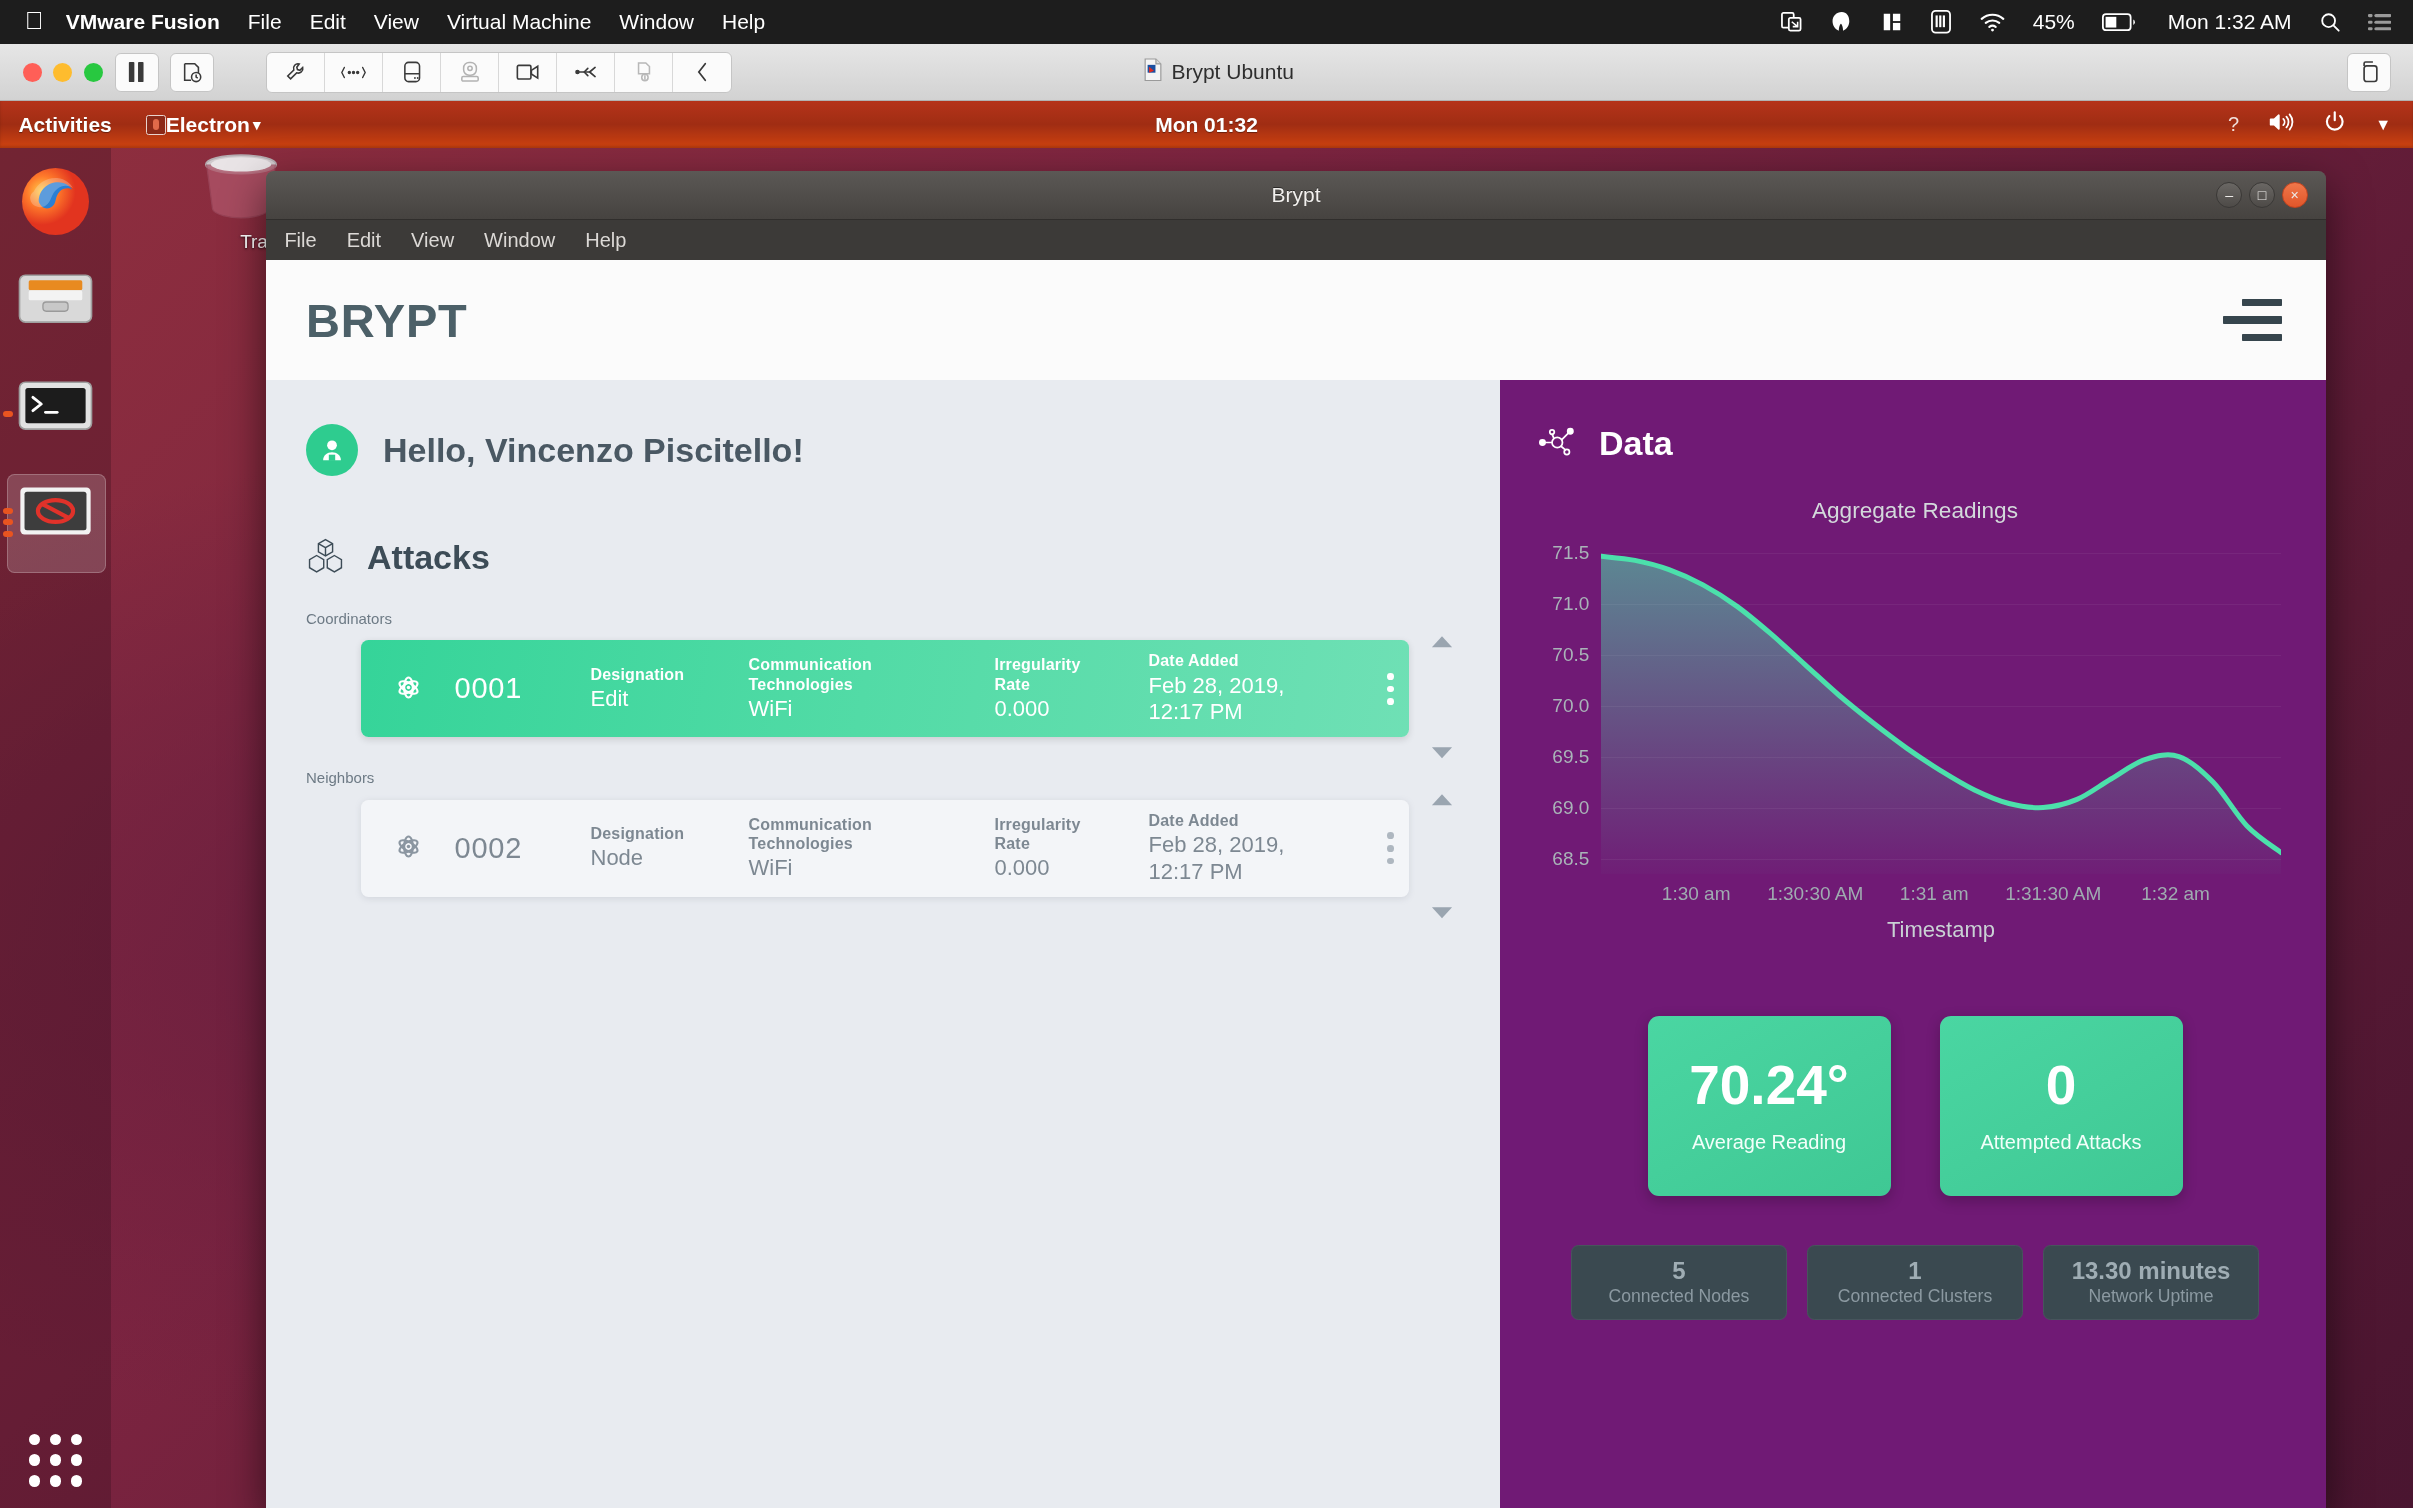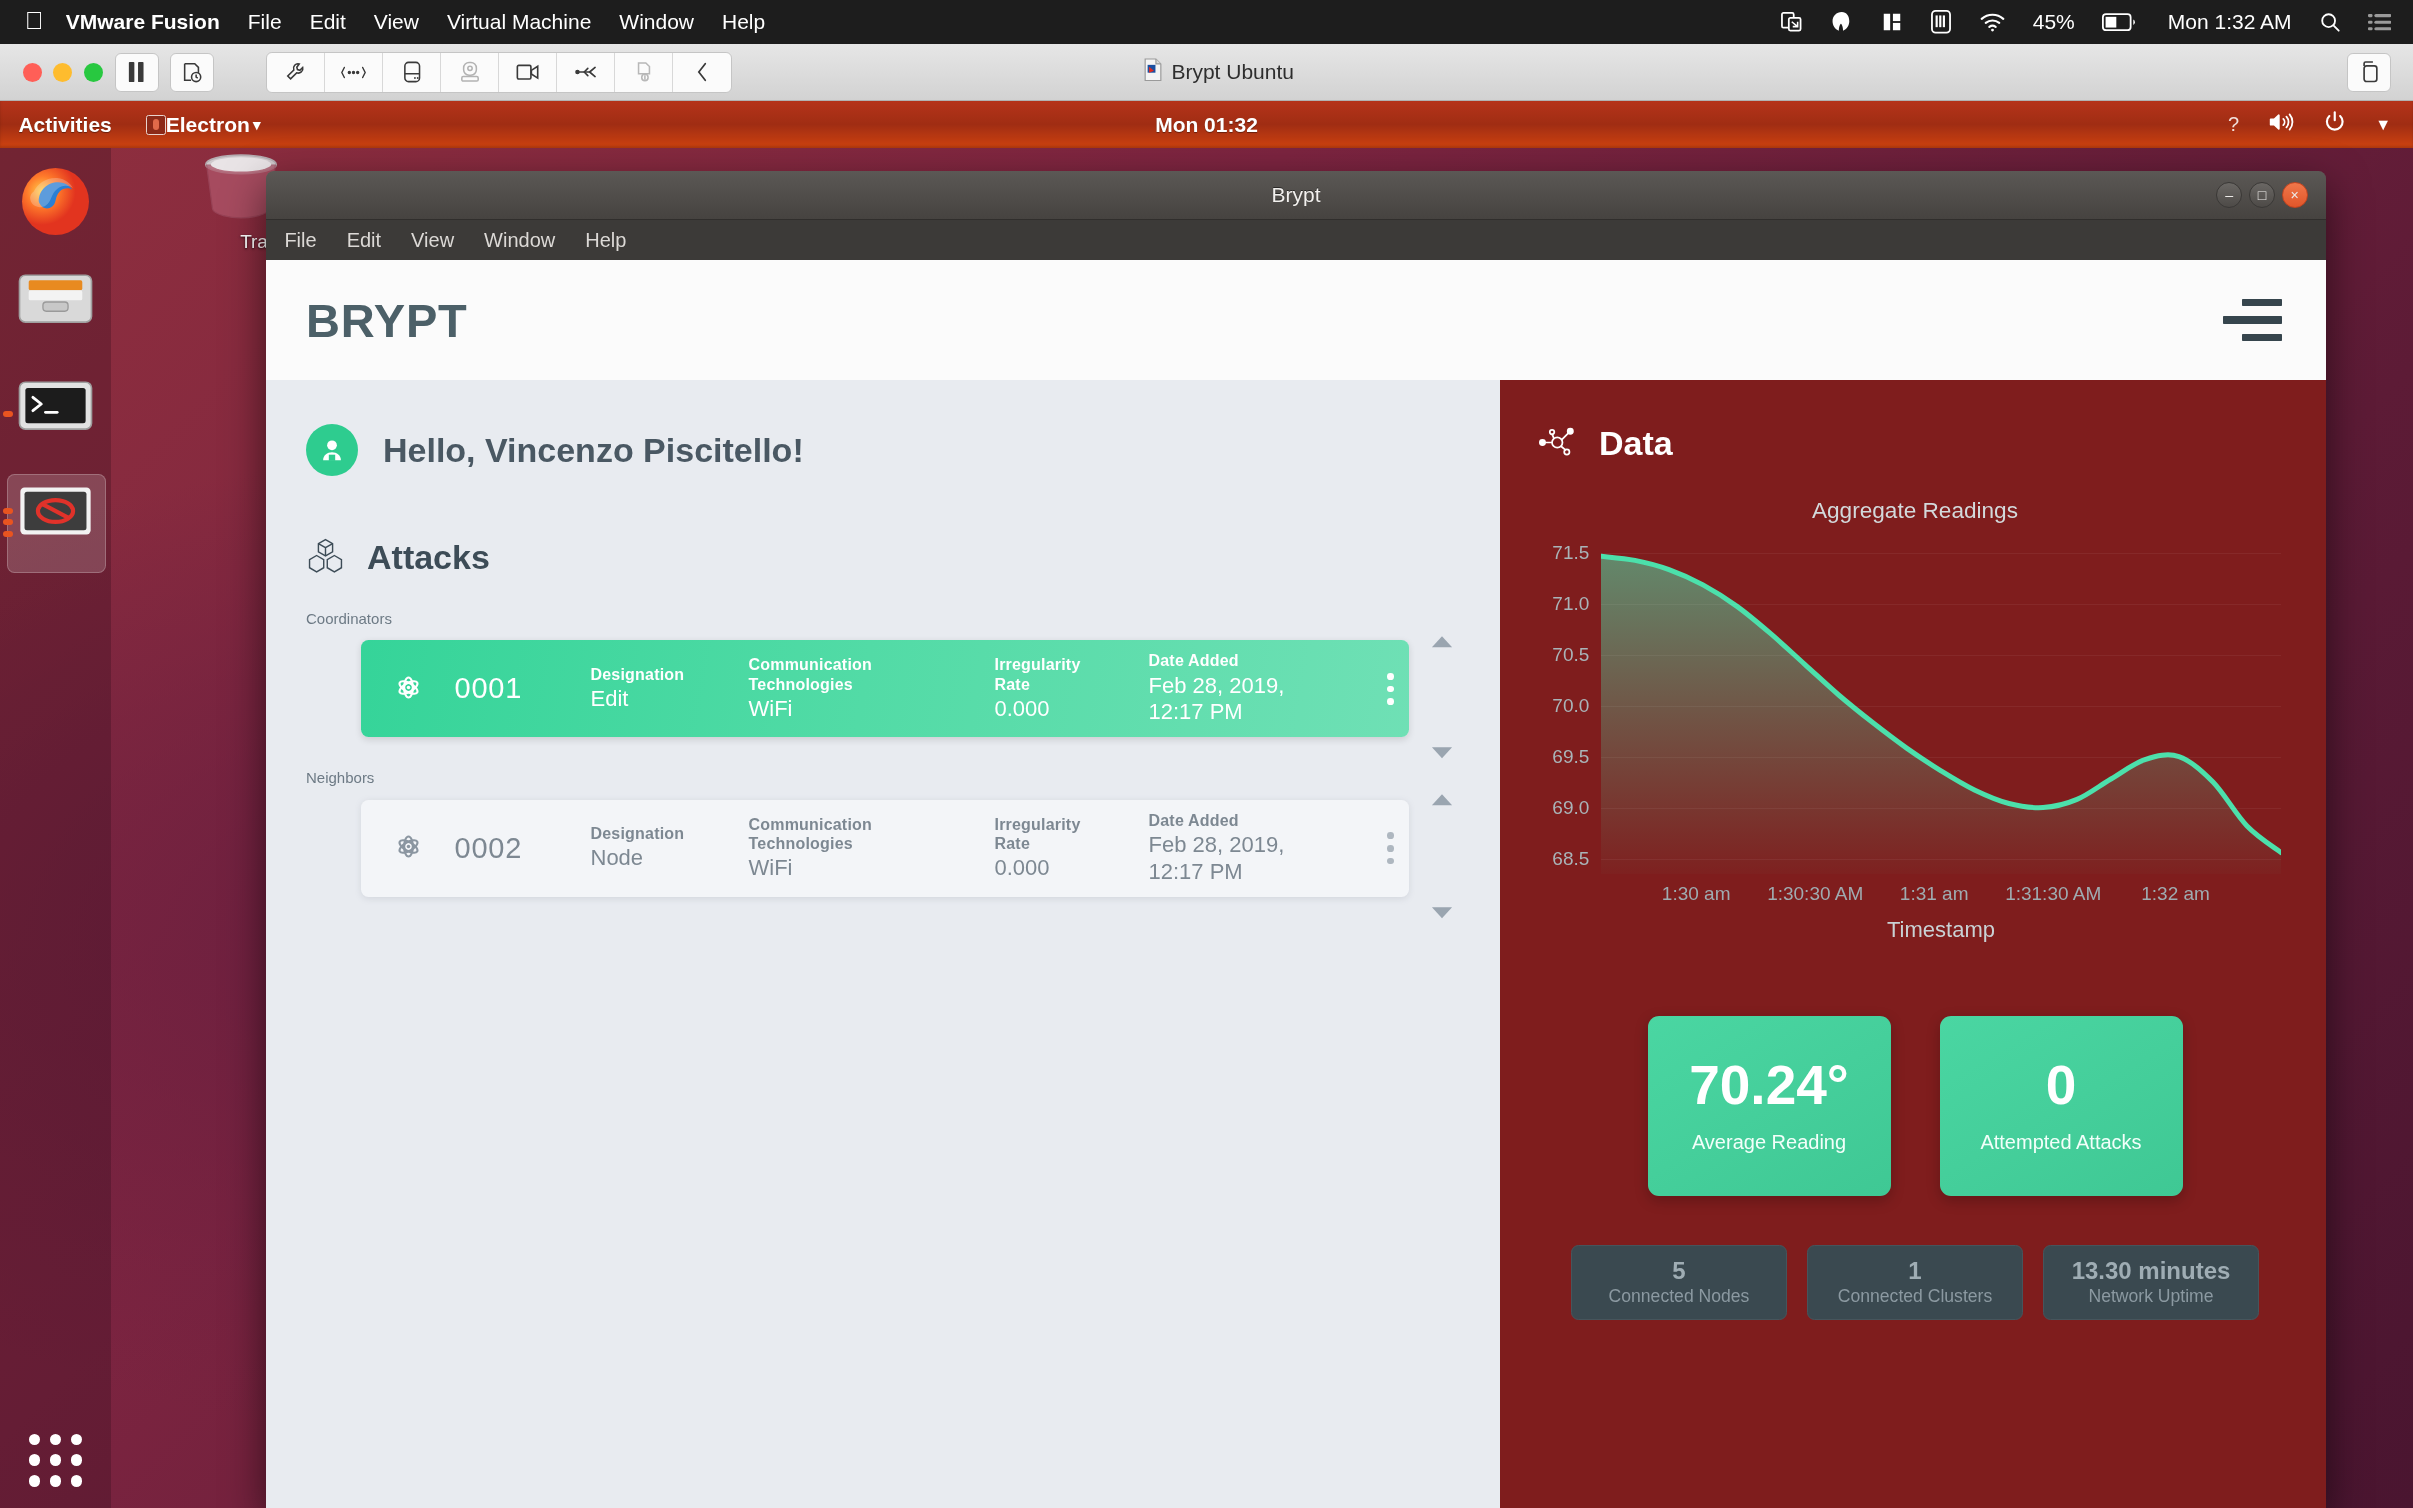--- a/index.html
+++ b/index.html
@@ -168,21 +168,21 @@
   .kebab { margin-left: auto; display: flex; flex-direction: column; gap: 5.9px; align-items: center; cursor: pointer; }
   .kebab i { width: 6.7px; height: 6.7px; border-radius: 50%; display: block; }
   .node-row.primary .kebab i { background: #fff; }
   .node-row.secondary .kebab i { background: #aeb7c0; }
 
   .scroll-arrows { position: absolute; right: 47px; display: flex; flex-direction: column; justify-content: space-between; }
   .arrow { cursor: pointer; }
 
   
   #right-pane {
-    flex: 1; background: #7f1d1d; color: #fff; padding: 44px 35px 0 39px; overflow: hidden;
+    flex: 1; background: #701a75; color: #fff; padding: 44px 35px 0 39px; overflow: hidden;
   }
   #data-head { display: flex; align-items: center; gap: 20px; }
   #data-head .t { font-size: 34px; font-weight: bold; }
 
   #chart-area { position: relative; margin-top: 35px; height: 448px; }
   #chart-title { text-align: center; font-size: 22.6px; color: #d3d9db; font-weight: normal; }
   #plot { position: relative; margin-top: 18.4px; height: 369px; }
   .ytick { position: absolute; right: calc(100% + 11.7px); font-size: 19px; color: #a9b4b8; transform: translateY(-50%); white-space: nowrap; }
   #plot-inner { position: absolute; left: 62px; right: 10px; top: 0; bottom: 37px; }
   .gridline { position: absolute; left: 0; right: 0; height: 0.8px; background: rgba(255,255,255,.055); }

